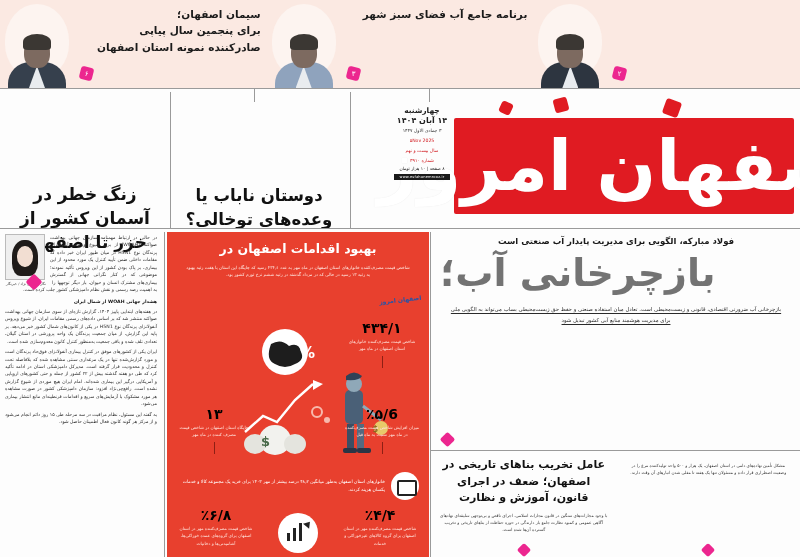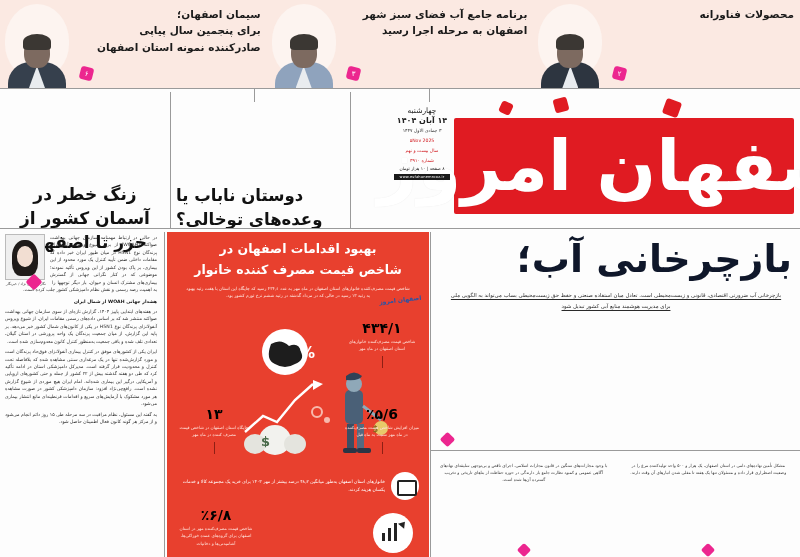--- a/index.html
+++ b/index.html
@@ -140,21 +140,21 @@
   .logo-dot.d1 { top: 4px; right: 118px; width: 16px; height: 16px; transform: rotate(20deg); }
   .logo-dot.d2 { top: 2px; right: 230px; width: 14px; height: 14px; transform: rotate(-15deg); }
   .logo-dot.d3 { top: 6px; right: 286px; width: 12px; height: 12px; transform: rotate(25deg); }
 
   .dateblock {
     position: absolute; top: 10px; left: 394px;
     width: 56px; height: 120px;
     text-align: center;
     direction: rtl;
   }
-  .dateblock .dow { font-size: 7.5px; color: #222; font-weight: normal; margin-top: 8px; text-align: center; }
+  .dateblock .dow { font-size: 7.5px; color: #222; font-weight: bold; margin-top: 8px; text-align: center; }
   .dateblock .greg { font-size: 8px; color: #222; font-weight: bold; margin-top: 1px; }
   .dateblock .sub { font-size: 4.6px; color: #333; line-height: 1.5; margin-top: 3px; }
   .dateblock .sub.red { color: #d11a1f; }
   .dateblock .price { font-size: 4.4px; color: #222; margin-top: 1px; }
   .dateblock .urlbar {
     margin-top: 3px;
     background: #1a1a1a; color: #fff;
     font-size: 3.6px; padding: 1px 0;
     letter-spacing: 0.2px;
   }
@@ -179,21 +179,21 @@
     position: absolute; top: 92px; left: 172px;
     width: 176px; height: 136px;
     padding: 4px 6px 0 4px;
     direction: rtl;
   }
   .lead-mid h2 {
     font-size: 16.5px;
     font-weight: bold;
     line-height: 1.45;
     color: #111;
-    text-align: left;
+    text-align: center;
     letter-spacing: -0.3px;
   }
   .sports-badge {
     position: absolute; bottom: -44px; left: 10px;
     width: 40px; height: 36px;
     background: #ec268f;
     border-radius: 6px;
     transform: rotate(-10deg);
     display: flex; align-items: center; justify-content: center;
     color: #fff; font-size: 10px; font-weight: bold;
@@ -403,22 +403,22 @@
     font-size: 8.5px;
     font-weight: bold;
     color: #1a1a1a;
     text-align: center;
     margin-bottom: 4px;
   }
   .mainstory h1 {
     font-size: 38px;
     font-weight: bold;
     line-height: 1.22;
-    color: #0f172a;
-    text-align: right;
+    color: #737373;
+    text-align: left;
     letter-spacing: -1px;
   }
   .main-sub {
     margin-top: 8px;
     font-size: 5.4px;
     line-height: 1.9;
     color: #2a2a2a;
     text-align: center;
     text-decoration: underline;
     text-underline-offset: 2px;
@@ -488,38 +488,36 @@
 
     <div class="teaser">
       <div class="teaser-photo grey">
         <div class="halo"></div>
           <div class="body"></div>
           <div class="shirt"></div>
         <div class="head"></div>
           <div class="hair"></div>
       </div>
       <div class="teaser-text">
-        <div class="teaser-line">محصولات فناورانه</div>
         <div class="teaser-badge">
             <span>۲</span>
           </div>
       </div>
     </div>
 
     <div class="teaser">
       <div class="teaser-photo light">
         <div class="halo"></div>
           <div class="body"></div>
           <div class="shirt"></div>
         <div class="head"></div>
           <div class="hair"></div>
       </div>
       <div class="teaser-text">
         <div class="teaser-line">برنامه جامع آب فضای سبز شهر</div>
-        <div class="teaser-line">اصفهان به مرحله اجرا رسید</div>
         <div class="teaser-badge">
             <span>۳</span>
           </div>
       </div>
     </div>
 
     <div class="teaser">
       <div class="teaser-photo">
         <div class="halo"></div>
           <div class="body"></div>
@@ -592,21 +590,20 @@
     <div class="minitext bold" style="margin-top:4px;">هشدار جهانی WOAH از شمال ایران</div>
     <div class="minitext" style="margin-top:3px;">در هفته‌های ابتدایی پاییز ۱۴۰۴، گزارش تازه‌ای از سوی سازمان جهانی بهداشت صواکند منتشر شد که بر اساس داده‌های رسمی مقامات ایران، از شیوع ویروس آنفولانزای پرندگان نوع H5N1 در یکی از کانون‌های شمال کشور خبر می‌دهد. بر پایه این گزارش، از میان جمعیت پرندگان یک واحد پرورشی در استان گیلان، تعدادی تلف شده و باقی جمعیت به‌منظور کنترل کانون معدوم‌سازی شده است.</div>
     <div class="minitext" style="margin-top:3px;">ایران یکی از کشورهای موفق در کنترل بیماری آنفولانزای فوق‌حاد پرندگان است و مورد گزارش‌شده تنها در یک مرغداری سنتی مشاهده شده که بلافاصله تحت کنترل و محدودیت قرار گرفته است. مدیرکل دامپزشکی استان در ادامه تأکید کرد که طی دو هفته گذشته بیش از ۲۲ کشور از جمله و حتی کشورهای اروپایی و آمریکایی درگیر این بیماری شده‌اند. امام ایران هیچ موردی از شیوع گزارش نشده است. رافع‌چی‌نژاد افزود: سازمان دامپزشکی کشور در صورت مشاهده هر مورد مشکوک با آزمایش‌های سریع و اقدامات قرنطینه‌ای مانع انتشار بیماری می‌شود.</div>
     <div class="minitext" style="margin-top:3px;">به گفته این مسئول، نظام مراقبت در سه مرحله طی ۱۵ روز دائم انجام می‌شود و از مرکز هر گونه کانون فعال اطمینان حاصل شود.</div>
   </div>
 
   <div class="vline" style="top:232px; left:164px; height:325px;"></div>
 
   <div class="infographic">
     <div class="ig-title">بهبود اقدامات اصفهان در</div>
-    <div class="ig-title" style="padding-top:0;">شاخص قیمت مصرف کننده خانوار</div>
     <div class="ig-lead">شاخص قیمت مصرف‌کننده خانوارهای استان اصفهان در ماه مهر به عدد ۴۳۴٫۱ رسید که جایگاه این استان با هفت رتبه بهبود به رتبه ۱۳ رسید در حالی که در مرداد گذشته در رتبه ششم نرخ تورم کشور بود.</div>
     <div class="ig-brand">اصفهان امروز</div>
 
     <svg class="ig-art" viewBox="0 0 262 130">
       <circle cx="118" cy="24" r="23" fill="#ffffff"></circle>
       <path d="M104 16 q10 -6 18 2 q10 -4 12 6 q4 8 -6 12 q-10 6 -20 0 q-10 -4 -4 -20 z" fill="#1d1d1d"></path>
       <text x="148" y="30" font-size="15" fill="#ffffff" font-weight="bold">%</text>
       <polyline points="78,104 96,88 110,94 128,72 146,56" fill="none" stroke="#ffffff" stroke-width="2.4"></polyline>
       <polygon points="146,52 156,56 146,62" fill="#ffffff"></polygon>
       <circle cx="150" cy="84" r="5" fill="none" stroke="#f7b9ad" stroke-width="2"></circle>
@@ -647,52 +644,58 @@
         <div class="tick"></div>
       </div>
     </div>
 
     <div class="ig-mid-band">
       <div class="wallet-icon"></div>
       <div class="ig-band-text">خانوارهای استان اصفهان به‌طور میانگین ۴۸٫۲ درصد بیشتر از مهر ۱۴۰۳ برای خرید یک مجموعه کالا و خدمات یکسان هزینه کردند.</div>
     </div>
 
     <div class="ig-bottom">
+      <div class="stat">
+        <div class="num">٪۴/۴</div>
+        <div class="lbl">شاخص قیمت مصرف‌کننده مهر در استان اصفهان برای گروه کالاهای غیرخوراکی و خدمات</div>
+      </div>
       <div style="width:52px;">
         <div class="chart-circle">
           <div class="bar" style="left:9px; height:8px;"></div>
           <div class="bar" style="left:15px; height:13px;"></div>
           <div class="bar" style="left:21px; height:18px;"></div>
           <div class="arrow"></div>
         </div>
       </div>
       <div class="stat">
         <div class="num">٪۶/۸</div>
         <div class="lbl">شاخص قیمت مصرف‌کننده مهر در استان اصفهان برای گروه‌های عمده خوراکی‌ها، آشامیدنی‌ها و دخانیات</div>
       </div>
     </div>
   </div>
 
   <div class="vline" style="top:232px; left:430px; height:325px;"></div>
 
   <div class="mainstory">
+    <div class="kicker">فولاد مبارکه، الگویی برای مدیریت پایدار آب صنعتی است</div>
     <h1>بازچرخانی آب؛</h1>
     <div class="main-sub">بازچرخانی آب ضرورتی اقتصادی، قانونی و زیست‌محیطی است. تعادل میان استفاده صنعتی و حفظ حق زیست‌محیطی بساب می‌تواند به الگویی ملی برای مدیریت هوشمند منابع آبی کشور تبدیل شود</div>
     <div class="main-badge"></div>
   </div>
 
   <div class="hline" style="top:450px; right:0; width:370px;"></div>
 
   <div class="bot-wrap">
     <div class="bot-art">
       <div class="ghost"></div>
       <div class="blurb">مشکل تأمین نهاده‌های دامی در استان اصفهان، یک هزار و ۵۰۰ واحد تولیدکننده مرغ را در وضعیت اضطراری قرار داده و مسئولان تنها یک هفته تا مغلی شدن انبارهای آن وقت دارند.</div>
       <div class="bot-badge"></div>
     </div>
     <div class="vline" style="top:4px; left:50%; height:97px; position:relative;"></div>
     <div class="bot-art">
       <div class="ghost"></div>
+      <h3>عامل تخریب بناهای تاریخی در اصفهان؛ ضعف در اجرای قانون، آموزش و نظارت</h3>
       <div class="blurb">با وجود مجازات‌های سنگین در قانون مجازات اسلامی، اجرای ناقص و بی‌توجهی سلیقه‌ای نهادهای آگاهی عمومی و کمبود نظارت جامع باز دارندگی در حوزه حفاظت از بناهای تاریخی و تخریب گسترده آن‌ها شده است.</div>
       <div class="bot-badge"></div>
     </div>
   </div>
 
 </div>
 
 </body></html>

